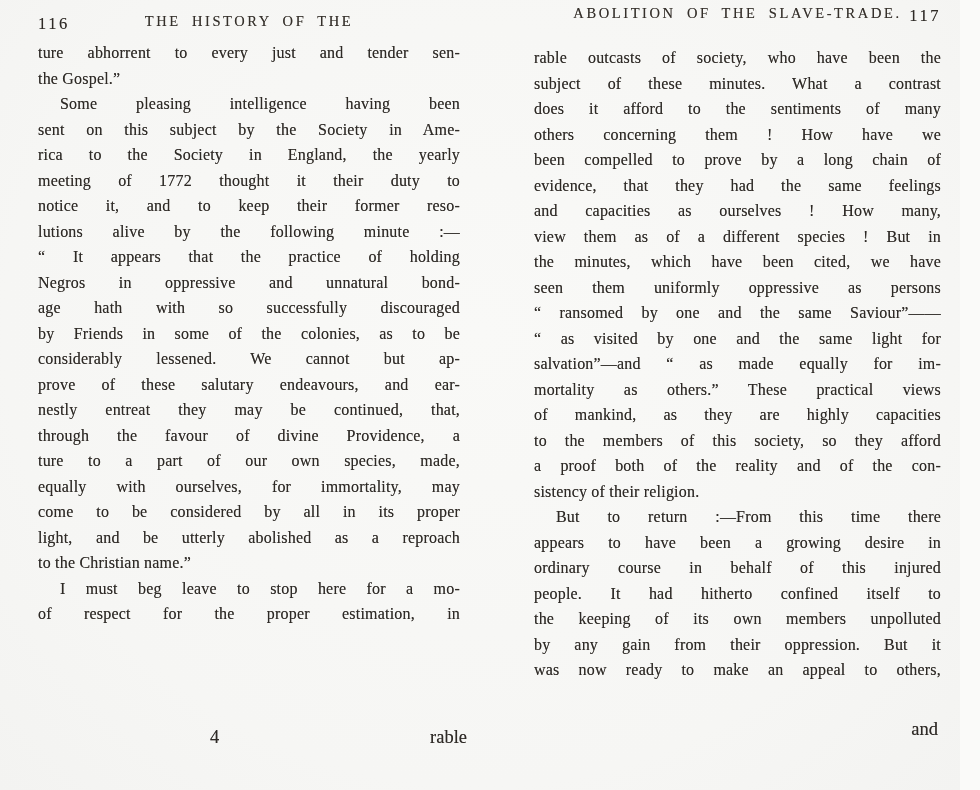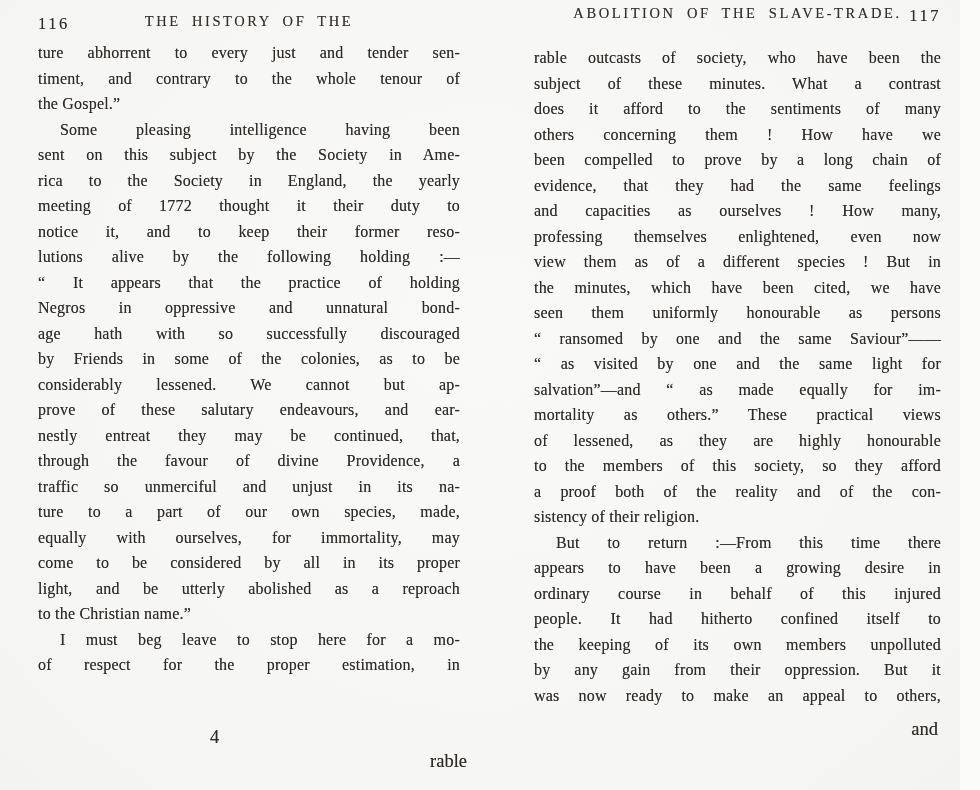--- a/index.html
+++ b/index.html
@@ -66,52 +66,50 @@
   .footer {
     position: absolute;
     left: 0; right: 0;
     height: 25px;
     font-size: 18.5px;
     text-shadow: 0 0 0.45px rgba(46,42,38,0.55);
   }
   .page-left  .footer { top: 727px; }
   .page-right .footer { top: 719px; }
   .signature-mark { position: absolute; left: 172px; }
-  .page-left  .catchword { position: absolute; right: -7px; margin-top: 24px; }
+  .page-left  .catchword { position: absolute; right: -7px; }
   .page-right .catchword { position: absolute; right: 3px; }
 </style>
 </head>
 <body>
 
 <div class="scan">
 
   <div class="page page-left">
     <div class="header">
       <span class="page-number">116</span>
       <span class="running-title">THE HISTORY OF THE</span>
     </div>
     <div class="text-block" id="left-lines">
         <div class="line">ture abhorrent to every just and tender sen-</div>
-        <div class="line">timent, and contrary to the whole tenour of</div>
         <div class="line nojust">the Gospel.”</div>
         <div class="line indent">Some pleasing intelligence having been</div>
         <div class="line">sent on this subject by the Society in Ame-</div>
         <div class="line">rica to the Society in England, the yearly</div>
         <div class="line">meeting of 1772 thought it their duty to</div>
         <div class="line">notice it, and to keep their former reso-</div>
-        <div class="line">lutions alive by the following holding :—</div>
+        <div class="line">lutions alive by the following minute :—</div>
         <div class="line">“ It appears that the practice of holding</div>
         <div class="line">Negros in oppressive and unnatural bond-</div>
         <div class="line">age hath with so successfully discouraged</div>
         <div class="line">by Friends in some of the colonies, as to be</div>
         <div class="line">considerably lessened.  We cannot but ap-</div>
         <div class="line">prove of these salutary endeavours, and ear-</div>
         <div class="line">nestly entreat they may be continued, that,</div>
         <div class="line">through the favour of divine Providence, a</div>
-        <div class="line">traffic so unmerciful and unjust in its na-</div>
         <div class="line">ture to a part of our own species, made,</div>
         <div class="line">equally with ourselves, for immortality, may</div>
         <div class="line">come to be considered by all in its proper</div>
         <div class="line">light, and be utterly abolished as a reproach</div>
         <div class="line nojust">to the Christian name.”</div>
         <div class="line indent">I must beg leave to stop here for a mo-</div>
         <div class="line">of respect for the proper estimation, in</div>
       </div>
     <div class="footer">
       <span class="signature-mark">4</span>
@@ -125,29 +123,28 @@
       <span class="page-number">117</span>
     </div>
     <div class="text-block" id="right-lines">
         <div class="line">rable outcasts of society, who have been the</div>
         <div class="line">subject of these minutes.  What a contrast</div>
         <div class="line">does it afford to the sentiments of many</div>
         <div class="line">others concerning them !  How have we</div>
         <div class="line">been compelled to prove by a long chain of</div>
         <div class="line">evidence, that they had the same feelings</div>
         <div class="line">and capacities as ourselves !  How many,</div>
-        <div class="line">professing themselves enlightened, even now</div>
         <div class="line">view them as of a different species !  But in</div>
         <div class="line">the minutes, which have been cited, we have</div>
-        <div class="line">seen them uniformly honourable as persons</div>
+        <div class="line">seen them uniformly oppressive as persons</div>
         <div class="line">“ ransomed by one and the same Saviour”——</div>
         <div class="line">“ as visited by one and the same light for</div>
         <div class="line">salvation”—and “ as made equally for im-</div>
         <div class="line">mortality as others.”  These practical views</div>
-        <div class="line">of lessened, as they are highly honourable</div>
+        <div class="line">of mankind, as they are highly capacities</div>
         <div class="line">to the members of this society, so they afford</div>
         <div class="line">a proof both of the reality and of the con-</div>
         <div class="line nojust">sistency of their religion.</div>
         <div class="line indent">But to return :—From this time there</div>
         <div class="line">appears to have been a growing desire in</div>
         <div class="line">ordinary course in behalf of this injured</div>
         <div class="line">people.  It had hitherto confined itself to</div>
         <div class="line">the keeping of its own members unpolluted</div>
         <div class="line">by any gain from their oppression.  But it</div>
         <div class="line">was now ready to make an appeal to others,</div>

